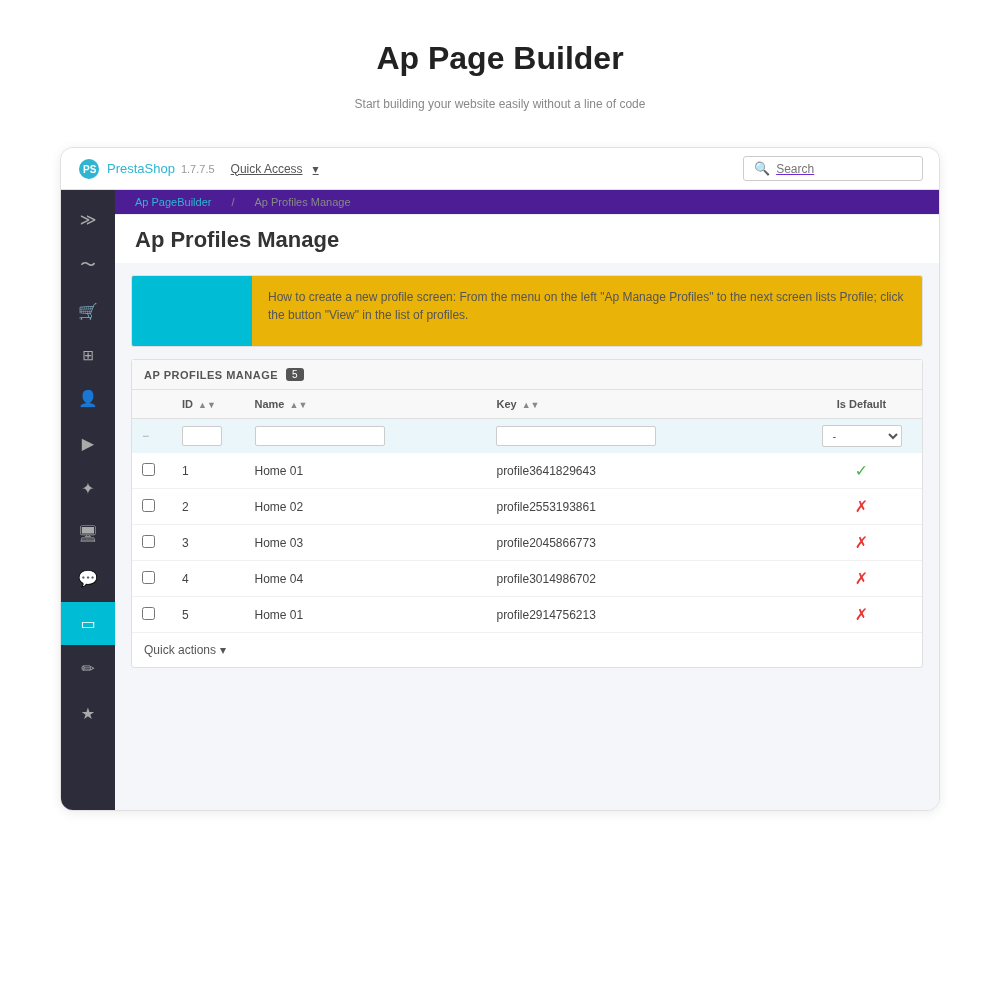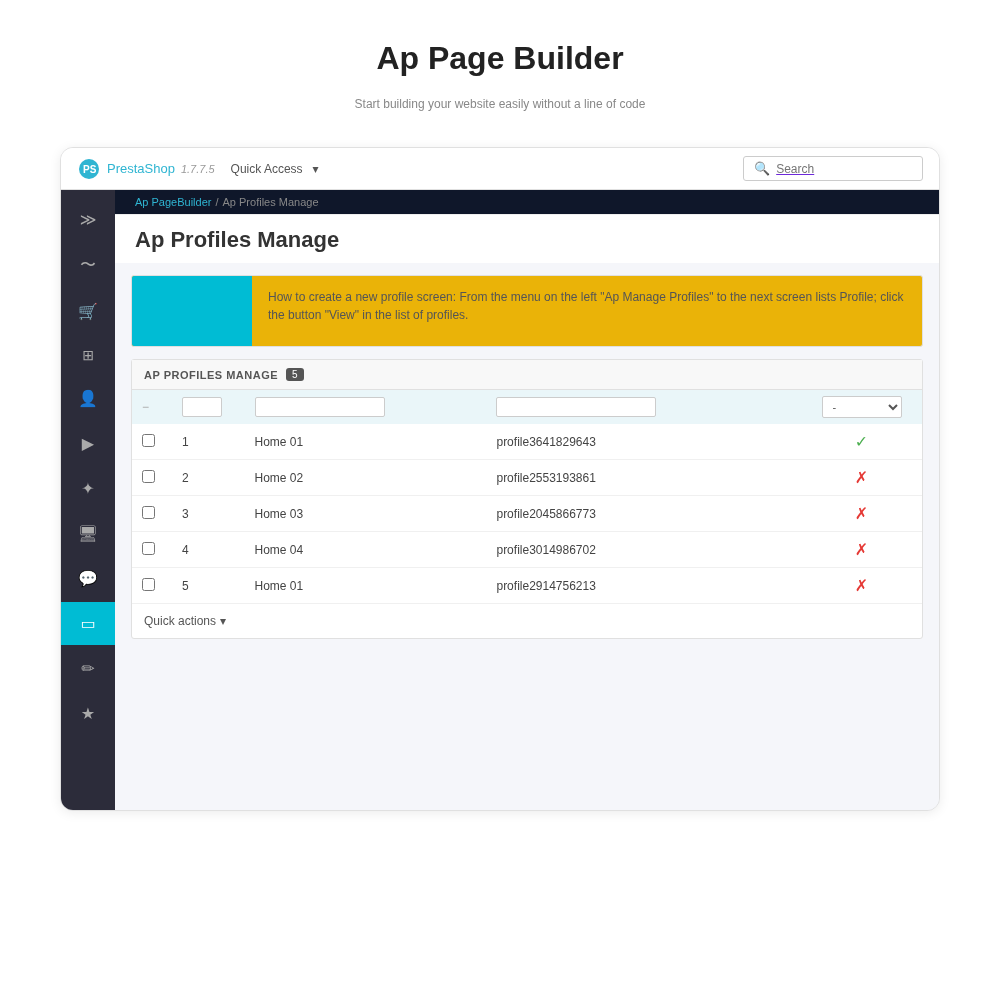--- a/index.html
+++ b/index.html
@@ -60,30 +60,30 @@
 
     .logo-text {
       font-size: 13px;
       font-weight: 400;
       color: #2fb5d2;
     }
 
     .version-text {
       font-size: 11px;
       color: #999;
-      font-style: italic;
     }
 
     .quick-access {
       font-size: 12px;
       color: #555;
       display: flex;
       align-items: center;
       gap: 10px;
       cursor: pointer;
+      text-decoration: underline;
     }
 
     .search-bar {
       display: flex;
       align-items: center;
       border: 1px solid #ccc;
       border-radius: 3px;
       padding: 4px 10px;
       gap: 6px;
       background: #fff;
@@ -135,28 +135,28 @@
     }
 
     
     .content-area {
       flex: 1;
       background: #f5f6fa;
       overflow-y: auto;
     }
 
     .breadcrumb-bar {
-      background: #0f172a;
+      background: #4c1d95;
       padding: 6px 20px;
       font-size: 11px;
       color: #888;
       border-bottom: 1px solid #eee;
       display: flex;
       align-items: center;
-      gap: 4px;
+      gap: 20px;
     }
 
     .breadcrumb-link {
       color: #2fb5d2;
       cursor: pointer;
     }
 
     .page-header {
       padding: 12px 20px 10px;
       background: #fff;
@@ -380,20 +380,36 @@
         <div class="info-box-text">How to create a new profile screen: From the menu on the left "Ap Manage Profiles" to the next screen lists Profile; click the button "View" in the list of profiles.</div>
       </div>
 
       <div class="table-section">
         <div class="table-header-bar">
           <span class="table-header-title">AP PROFILES MANAGE</span>
           <span class="table-count-badge">5</span>
         </div>
         <table>
           <thead>
+            <tr>
+              <th class="checkbox-col"></th>
+              <th class="id-col">
+                <span>ID</span>
+                <span class="sort-icon">▲▼</span>
+              </th>
+              <th class="name-col">
+                <span>Name</span>
+                <span class="sort-icon">▲▼</span>
+              </th>
+              <th class="key-col">
+                <span>Key</span>
+                <span class="sort-icon">▲▼</span>
+              </th>
+              <th class="default-col">Is Default</th>
+            </tr>
             <tr class="filter-row">
               <td class="checkbox-col">
                 <span style="color:#aaa;">−</span>
               </td>
               <td class="id-col">
                 <input type="text" style="width: 40px;">
               </td>
               <td class="name-col">
                 <input type="text" style="width: 130px;">
               </td>

